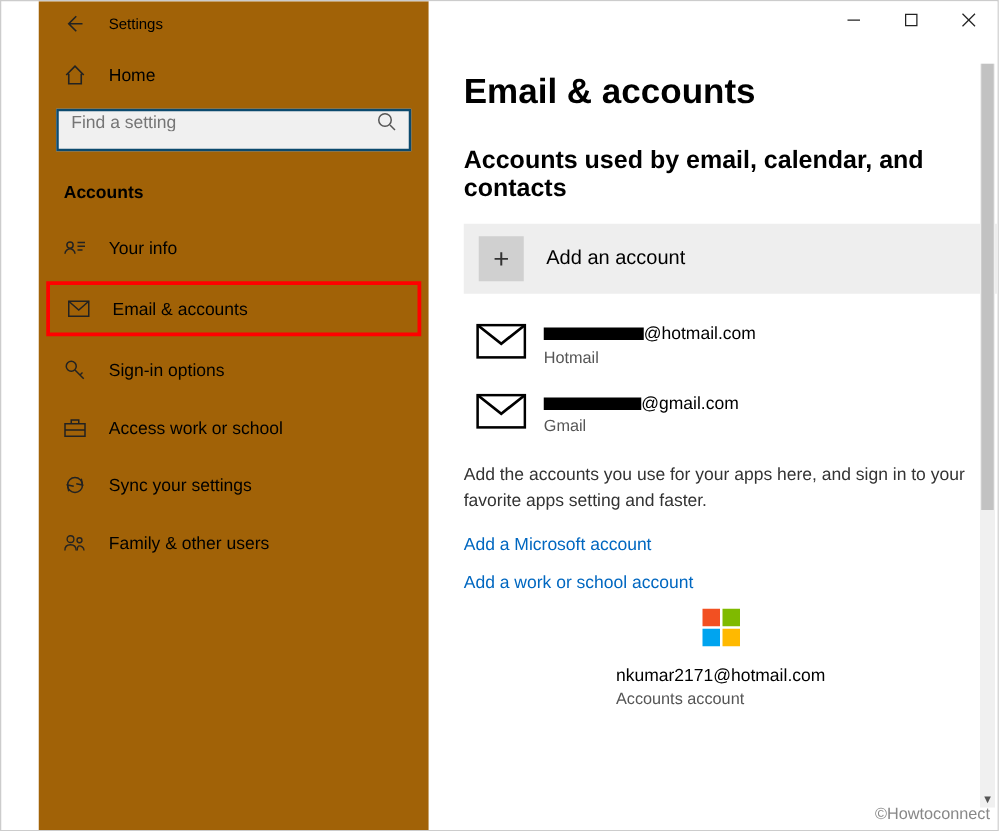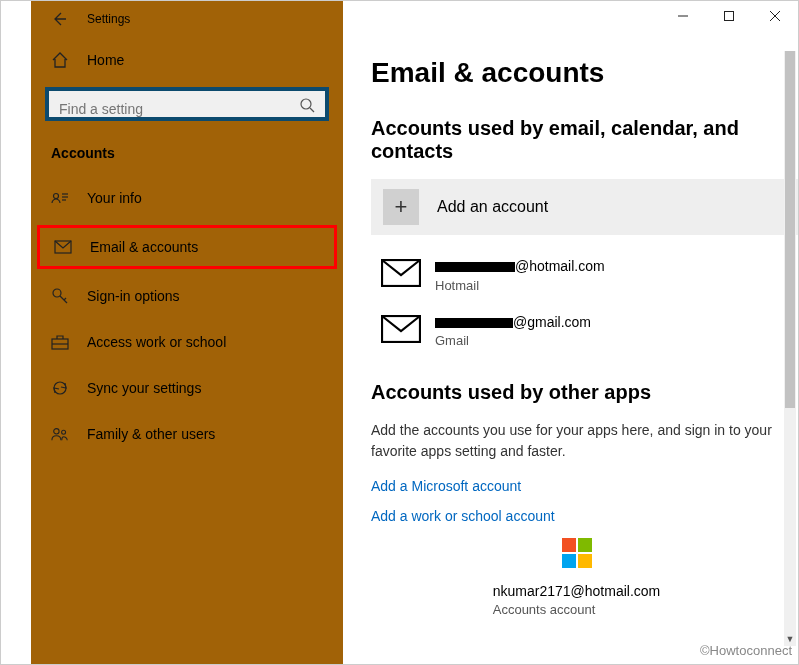--- a/index.html
+++ b/index.html
@@ -31,25 +31,25 @@
     .back-btn { width:16px; height:16px; display:flex; align-items:center; justify-content:center; }
     .home-row {
       display: flex;
       align-items: center;
       gap: 18px;
       padding: 16px 10px 20px 20px;
       font-size: 14px;
     }
     .search-box {
       margin: 0 14px 20px 14px;
-      border: 4px solid #0c4a6e;
+      border: 2px solid #0c4a6e;
       background: #f0f0f0;
       height: 34px;
       display: flex;
-      align-items: flex-end;
+      align-items: flex-start;
       padding: 0 10px;
       justify-content: space-between;
     }
     .search-box input {
       border: none;
       background: transparent;
       font-size: 14px;
       color: #555;
       width: 100%;
       outline: none;
@@ -305,21 +305,20 @@
               <rect x="1" y="1" width="38" height="26" stroke="#000" stroke-width="2.2" fill="none"></rect>
               <path d="M1 1 L20 16 L39 1" stroke="#000" stroke-width="2.2" fill="none"></path>
             </svg>
         </span>
         <div class="acct-text">
           <div><span class="redacted" style="width:78px;"></span><span>@gmail.com</span></div>
           <div class="acct-sub">Gmail</div>
         </div>
       </div>
 
-      <h2 class="section-title small">Accounts used by other apps</h2>
       <p class="body-text">Add the accounts you use for your apps here, and sign in to your favorite apps setting and faster.</p>
 
       <a class="link">Add a Microsoft account</a>
       <a class="link">Add a work or school account</a>
 
       <div class="ms-account">
         <div class="ms-logo">
             <div></div>
             <div></div>
             <div></div>

